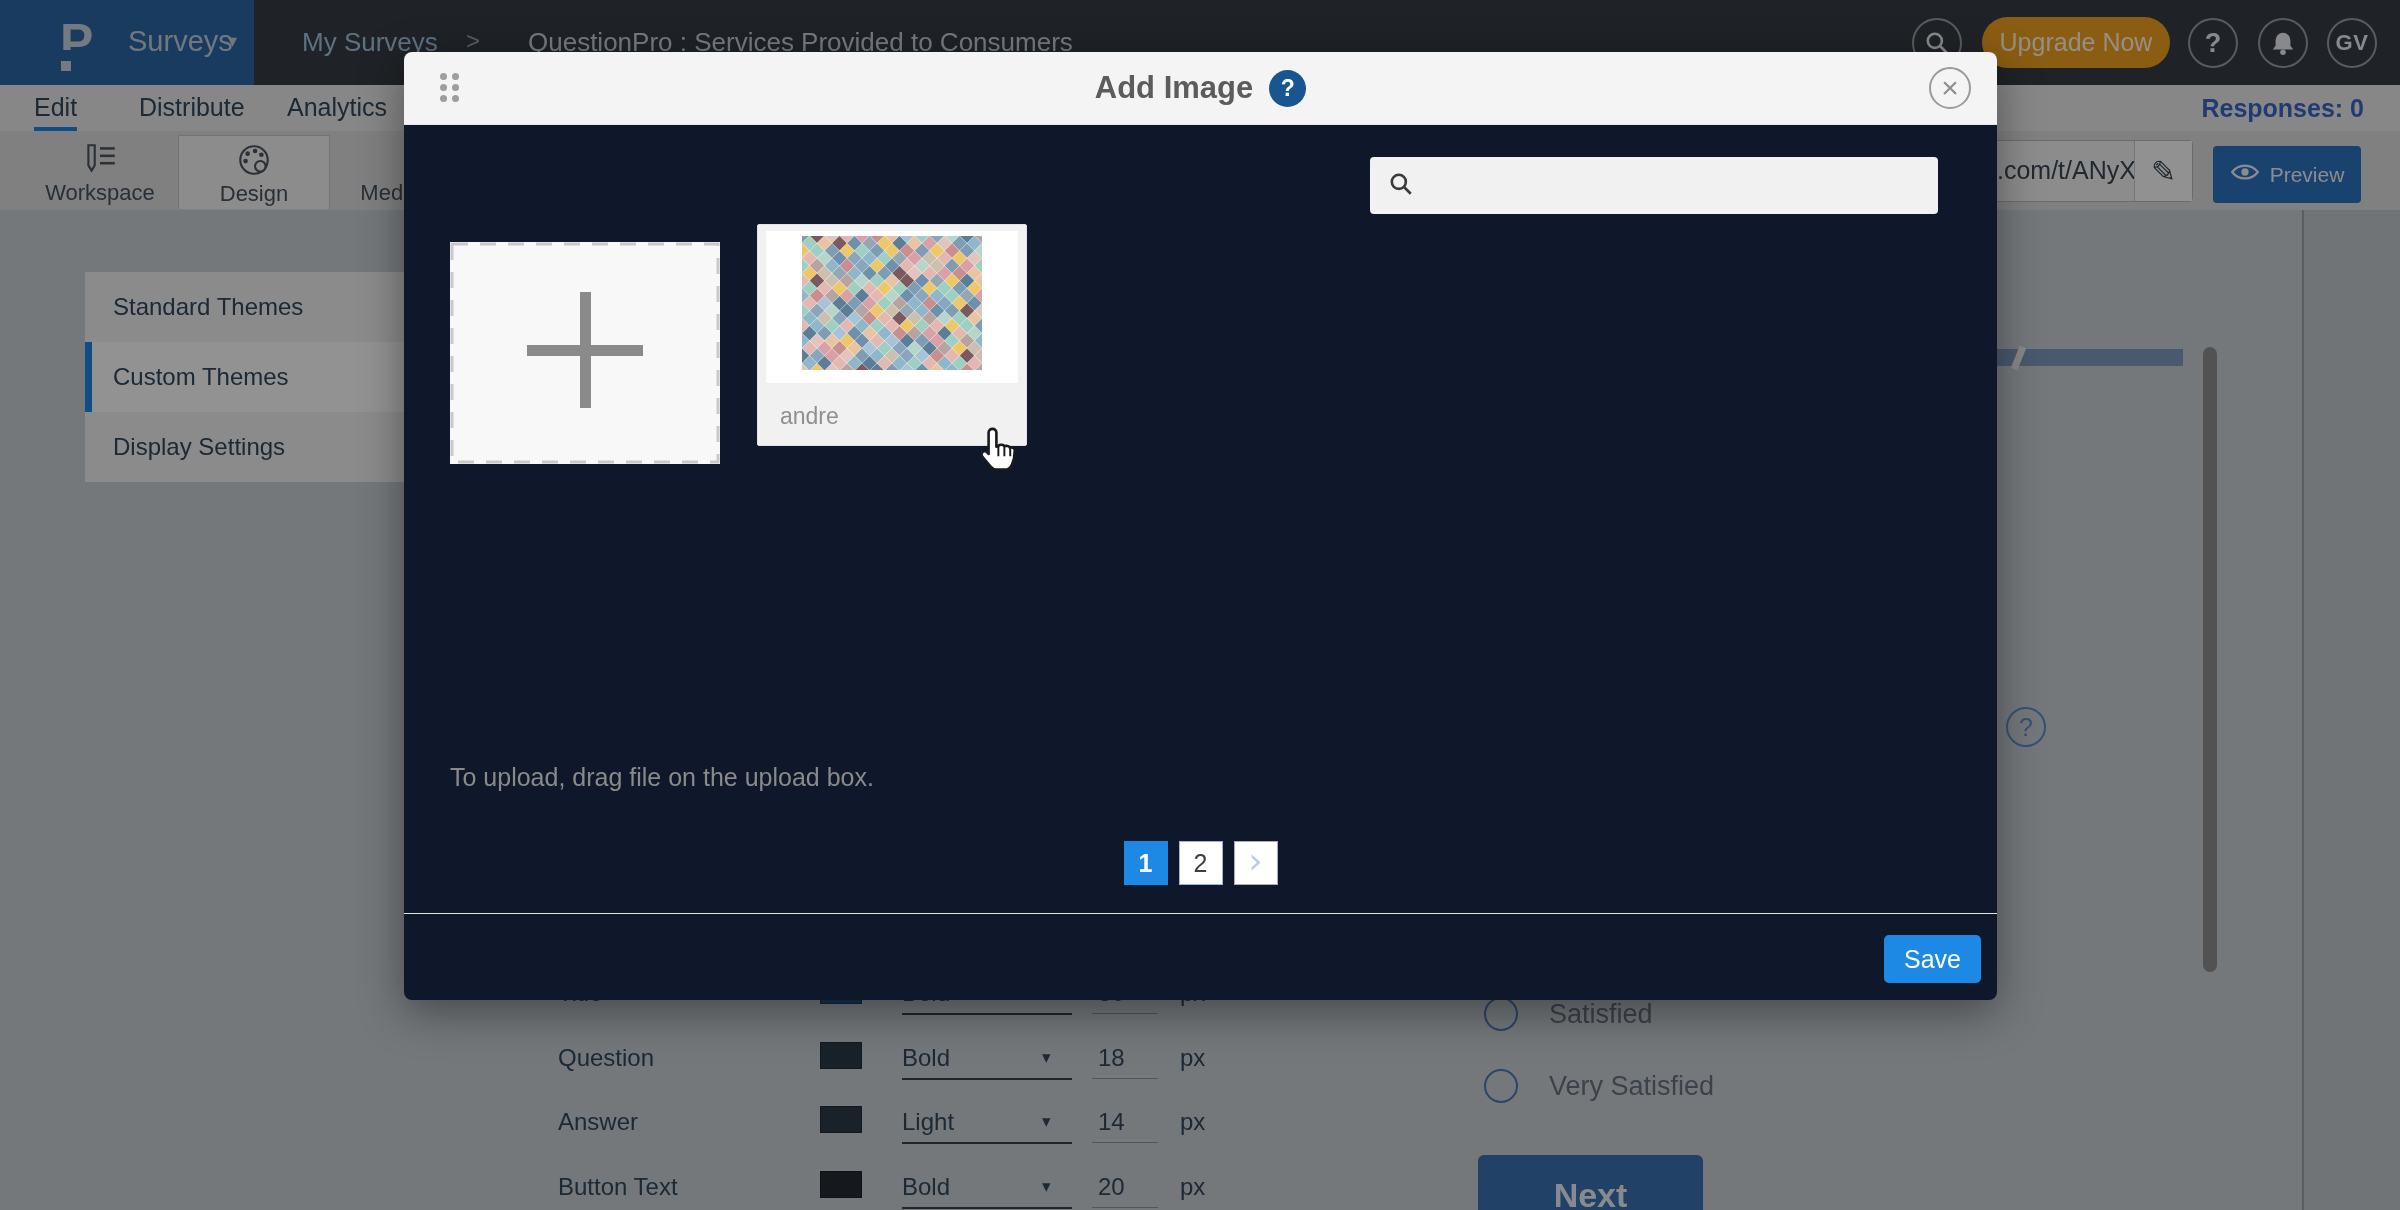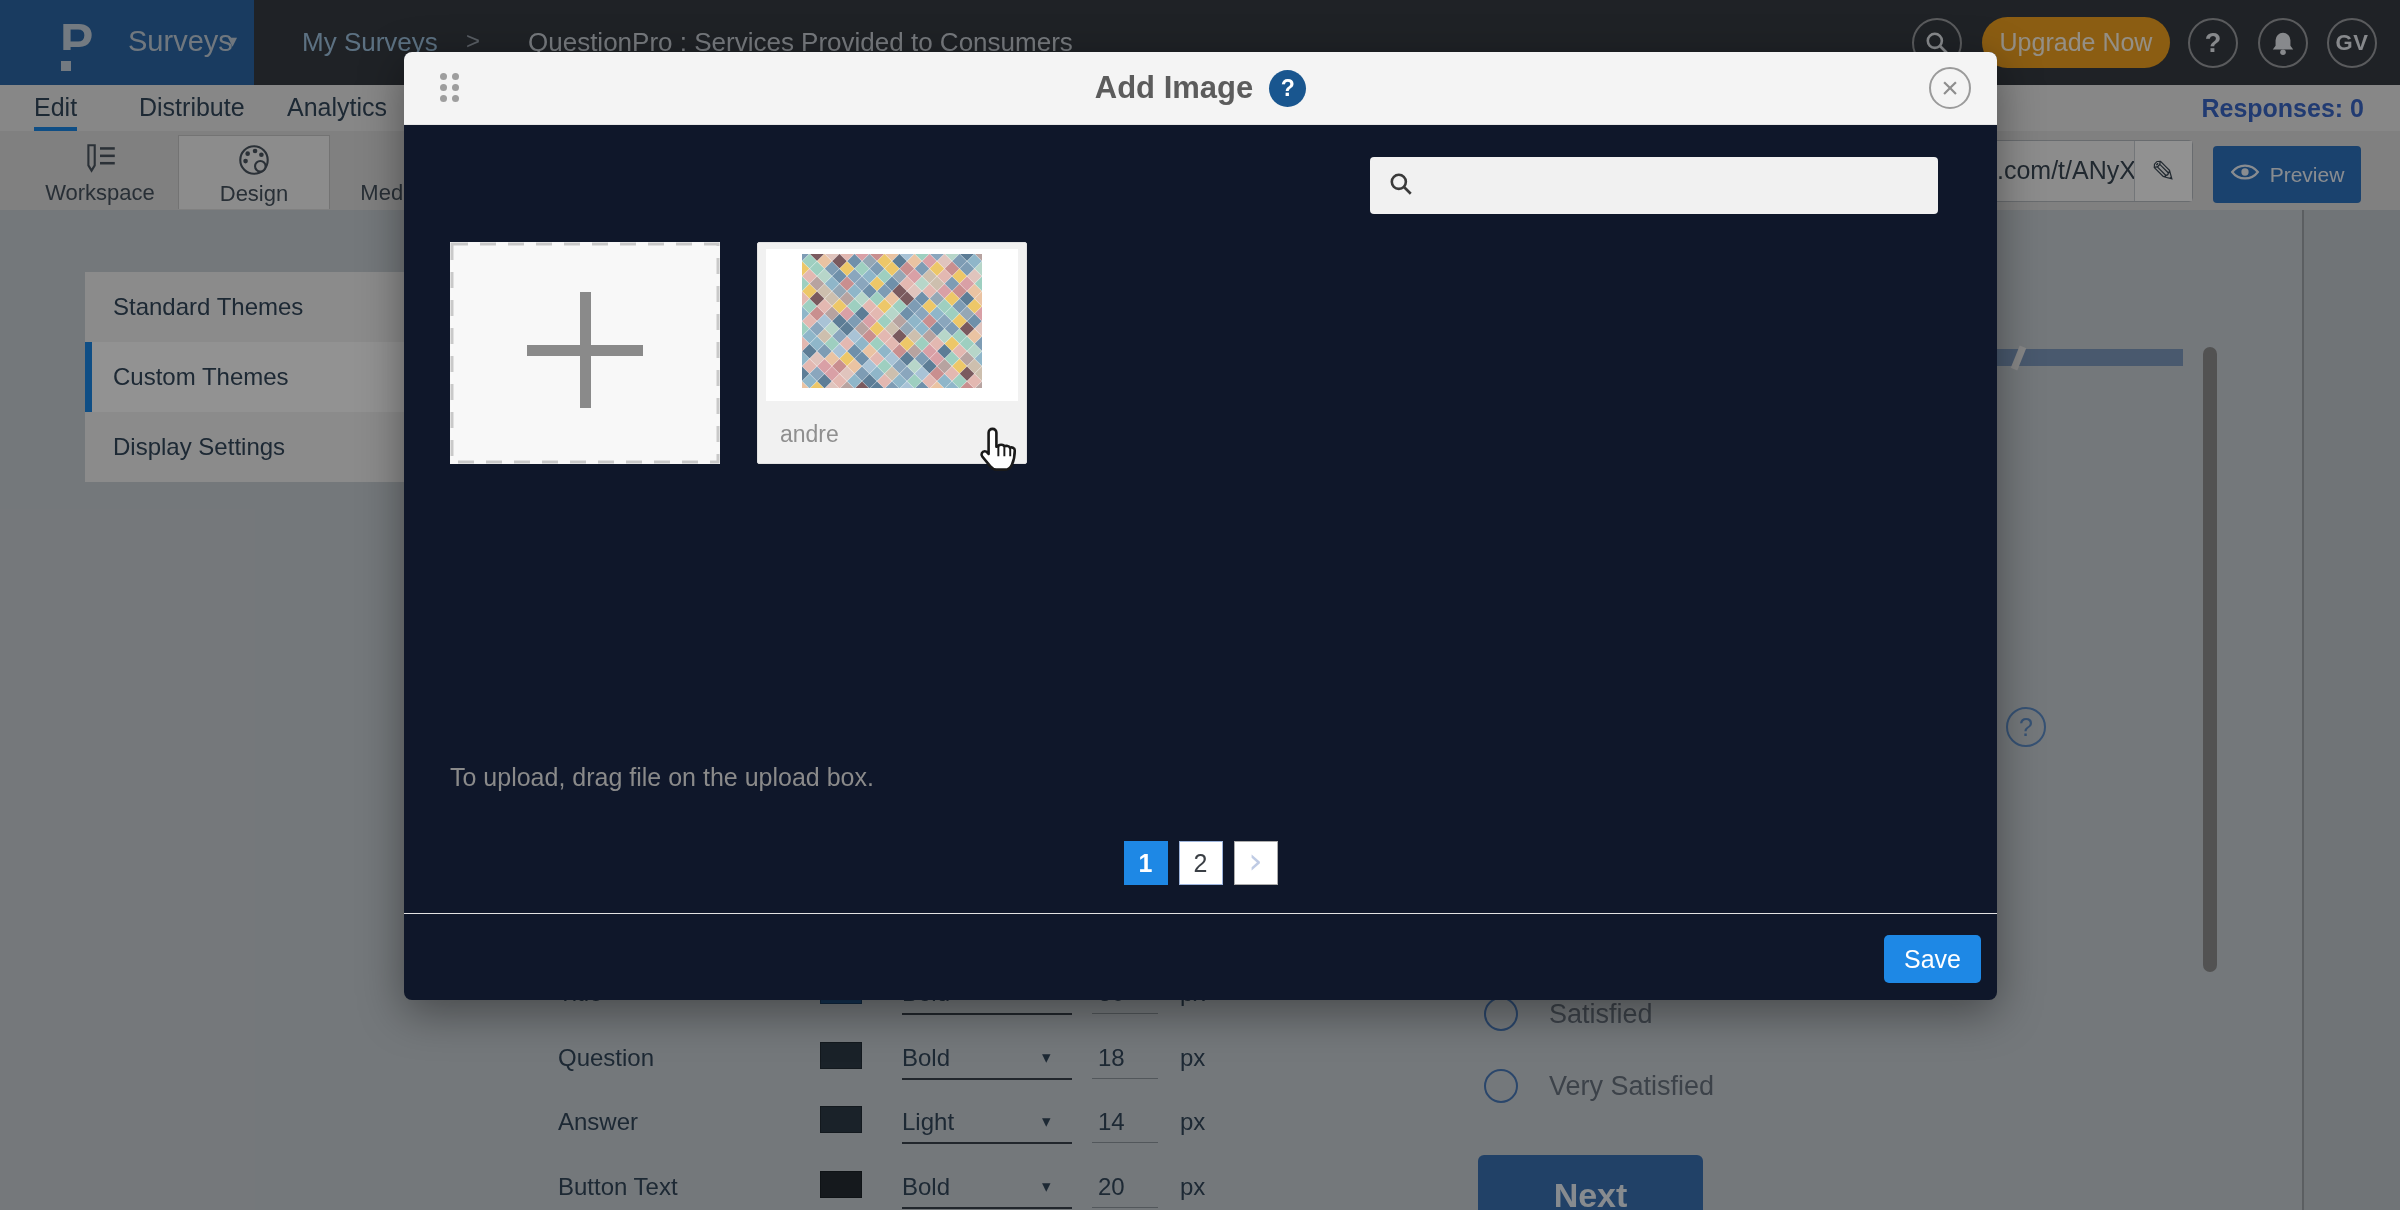--- a/index.html
+++ b/index.html
@@ -109,21 +109,21 @@
              border-radius:50%; color:#8E8E8E; font-size:30px; line-height:36px; text-align:center;
              background:transparent; cursor:pointer; }
   .m-search { position:absolute; left:966px; top:105px; width:568px; height:57px; background:#F1F1F1;
               border-radius:4px; display:flex; align-items:center; padding-left:18px; }
   .m-search input { flex:1; margin-left:12px; border:none; background:transparent; outline:none;
                     font-size:25px; color:#444; font-family:inherit; }
   .m-search input::placeholder { color:#9B9B9B; opacity:1; }
   .m-upload { position:absolute; left:46px; top:190px; width:270px; height:222px; background:#F8F8F8; cursor:pointer; }
   .plus-h { position:absolute; left:77px; top:103px; width:116px; height:11px; background:#8A8A8A; }
   .plus-v { position:absolute; left:130px; top:50px; width:11px; height:116px; background:#8A8A8A; }
-  .m-card { position:absolute; left:353px; top:190px; width:270px; height:222px; background:#F1F1F1;
+  .m-card { position:absolute; left:353px; top:172px; width:270px; height:222px; background:#F1F1F1;
             border:1px solid #E2E2E2; border-radius:2px; cursor:pointer; }
   .m-card-white { position:absolute; left:8px; top:6px; width:252px; height:152px; background:#FFFFFF; }
   .m-thumb { position:absolute; left:36px; top:5px; width:180px; height:134px; }
   .m-card-label { position:absolute; left:22px; top:178px; font-size:23px; color:#8F8F8F; }
   .m-hint { position:absolute; left:46px; top:711px; font-size:25px; color:#8A8A8A; }
   .m-pag { position:absolute; left:0; top:789px; width:100%; display:flex; justify-content:center; gap:11px; }
   .pg { width:44px; height:44px; display:flex; align-items:center; justify-content:center;
         font-size:25px; font-family:inherit; cursor:pointer; }
   .pg-active { background:#1E88E5; border:1px solid #1E88E5; color:#FFFFFF; font-weight:700; }
   .pg-plain { background:#FFFFFF; border:1px solid #9DB4DC; color:#3A3F45; }

